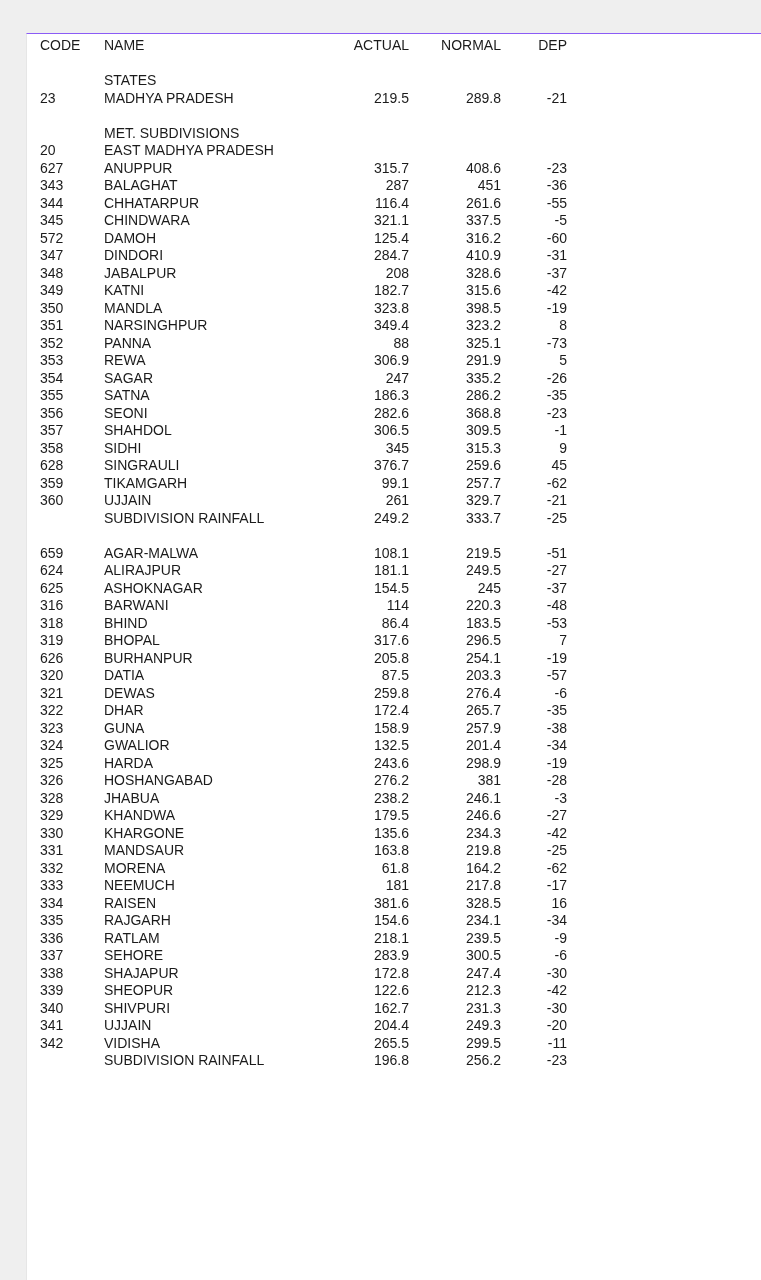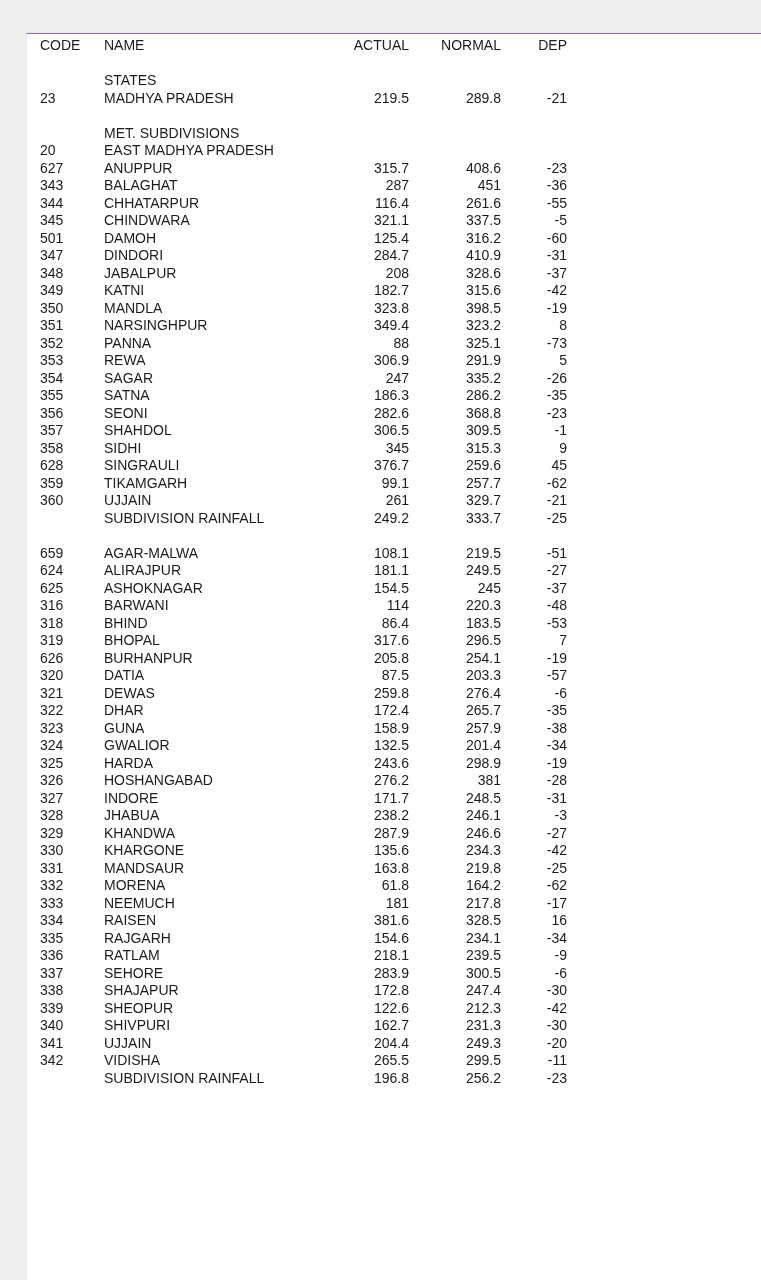--- a/index.html
+++ b/index.html
@@ -133,21 +133,21 @@
     <td class="c-num">-55</td>
   </tr>
         <tr>
     <td class="c-code">345</td>
     <td class="c-name">CHINDWARA</td>
     <td class="c-num">321.1</td>
     <td class="c-num">337.5</td>
     <td class="c-num">-5</td>
   </tr>
         <tr>
-    <td class="c-code">501</td>
+    <td class="c-code">572</td>
     <td class="c-name">DAMOH</td>
     <td class="c-num">125.4</td>
     <td class="c-num">316.2</td>
     <td class="c-num">-60</td>
   </tr>
         <tr>
     <td class="c-code">347</td>
     <td class="c-name">DINDORI</td>
     <td class="c-num">284.7</td>
     <td class="c-num">410.9</td>
@@ -357,37 +357,30 @@
     <td class="c-num">-19</td>
   </tr>
         <tr>
     <td class="c-code">326</td>
     <td class="c-name">HOSHANGABAD</td>
     <td class="c-num">276.2</td>
     <td class="c-num">381</td>
     <td class="c-num">-28</td>
   </tr>
         <tr>
-    <td class="c-code">327</td>
-    <td class="c-name">INDORE</td>
-    <td class="c-num">171.7</td>
-    <td class="c-num">248.5</td>
-    <td class="c-num">-31</td>
-  </tr>
-        <tr>
     <td class="c-code">328</td>
     <td class="c-name">JHABUA</td>
     <td class="c-num">238.2</td>
     <td class="c-num">246.1</td>
     <td class="c-num">-3</td>
   </tr>
         <tr>
     <td class="c-code">329</td>
     <td class="c-name">KHANDWA</td>
-    <td class="c-num">287.9</td>
+    <td class="c-num">179.5</td>
     <td class="c-num">246.6</td>
     <td class="c-num">-27</td>
   </tr>
         <tr>
     <td class="c-code">330</td>
     <td class="c-name">KHARGONE</td>
     <td class="c-num">135.6</td>
     <td class="c-num">234.3</td>
     <td class="c-num">-42</td>
   </tr>

